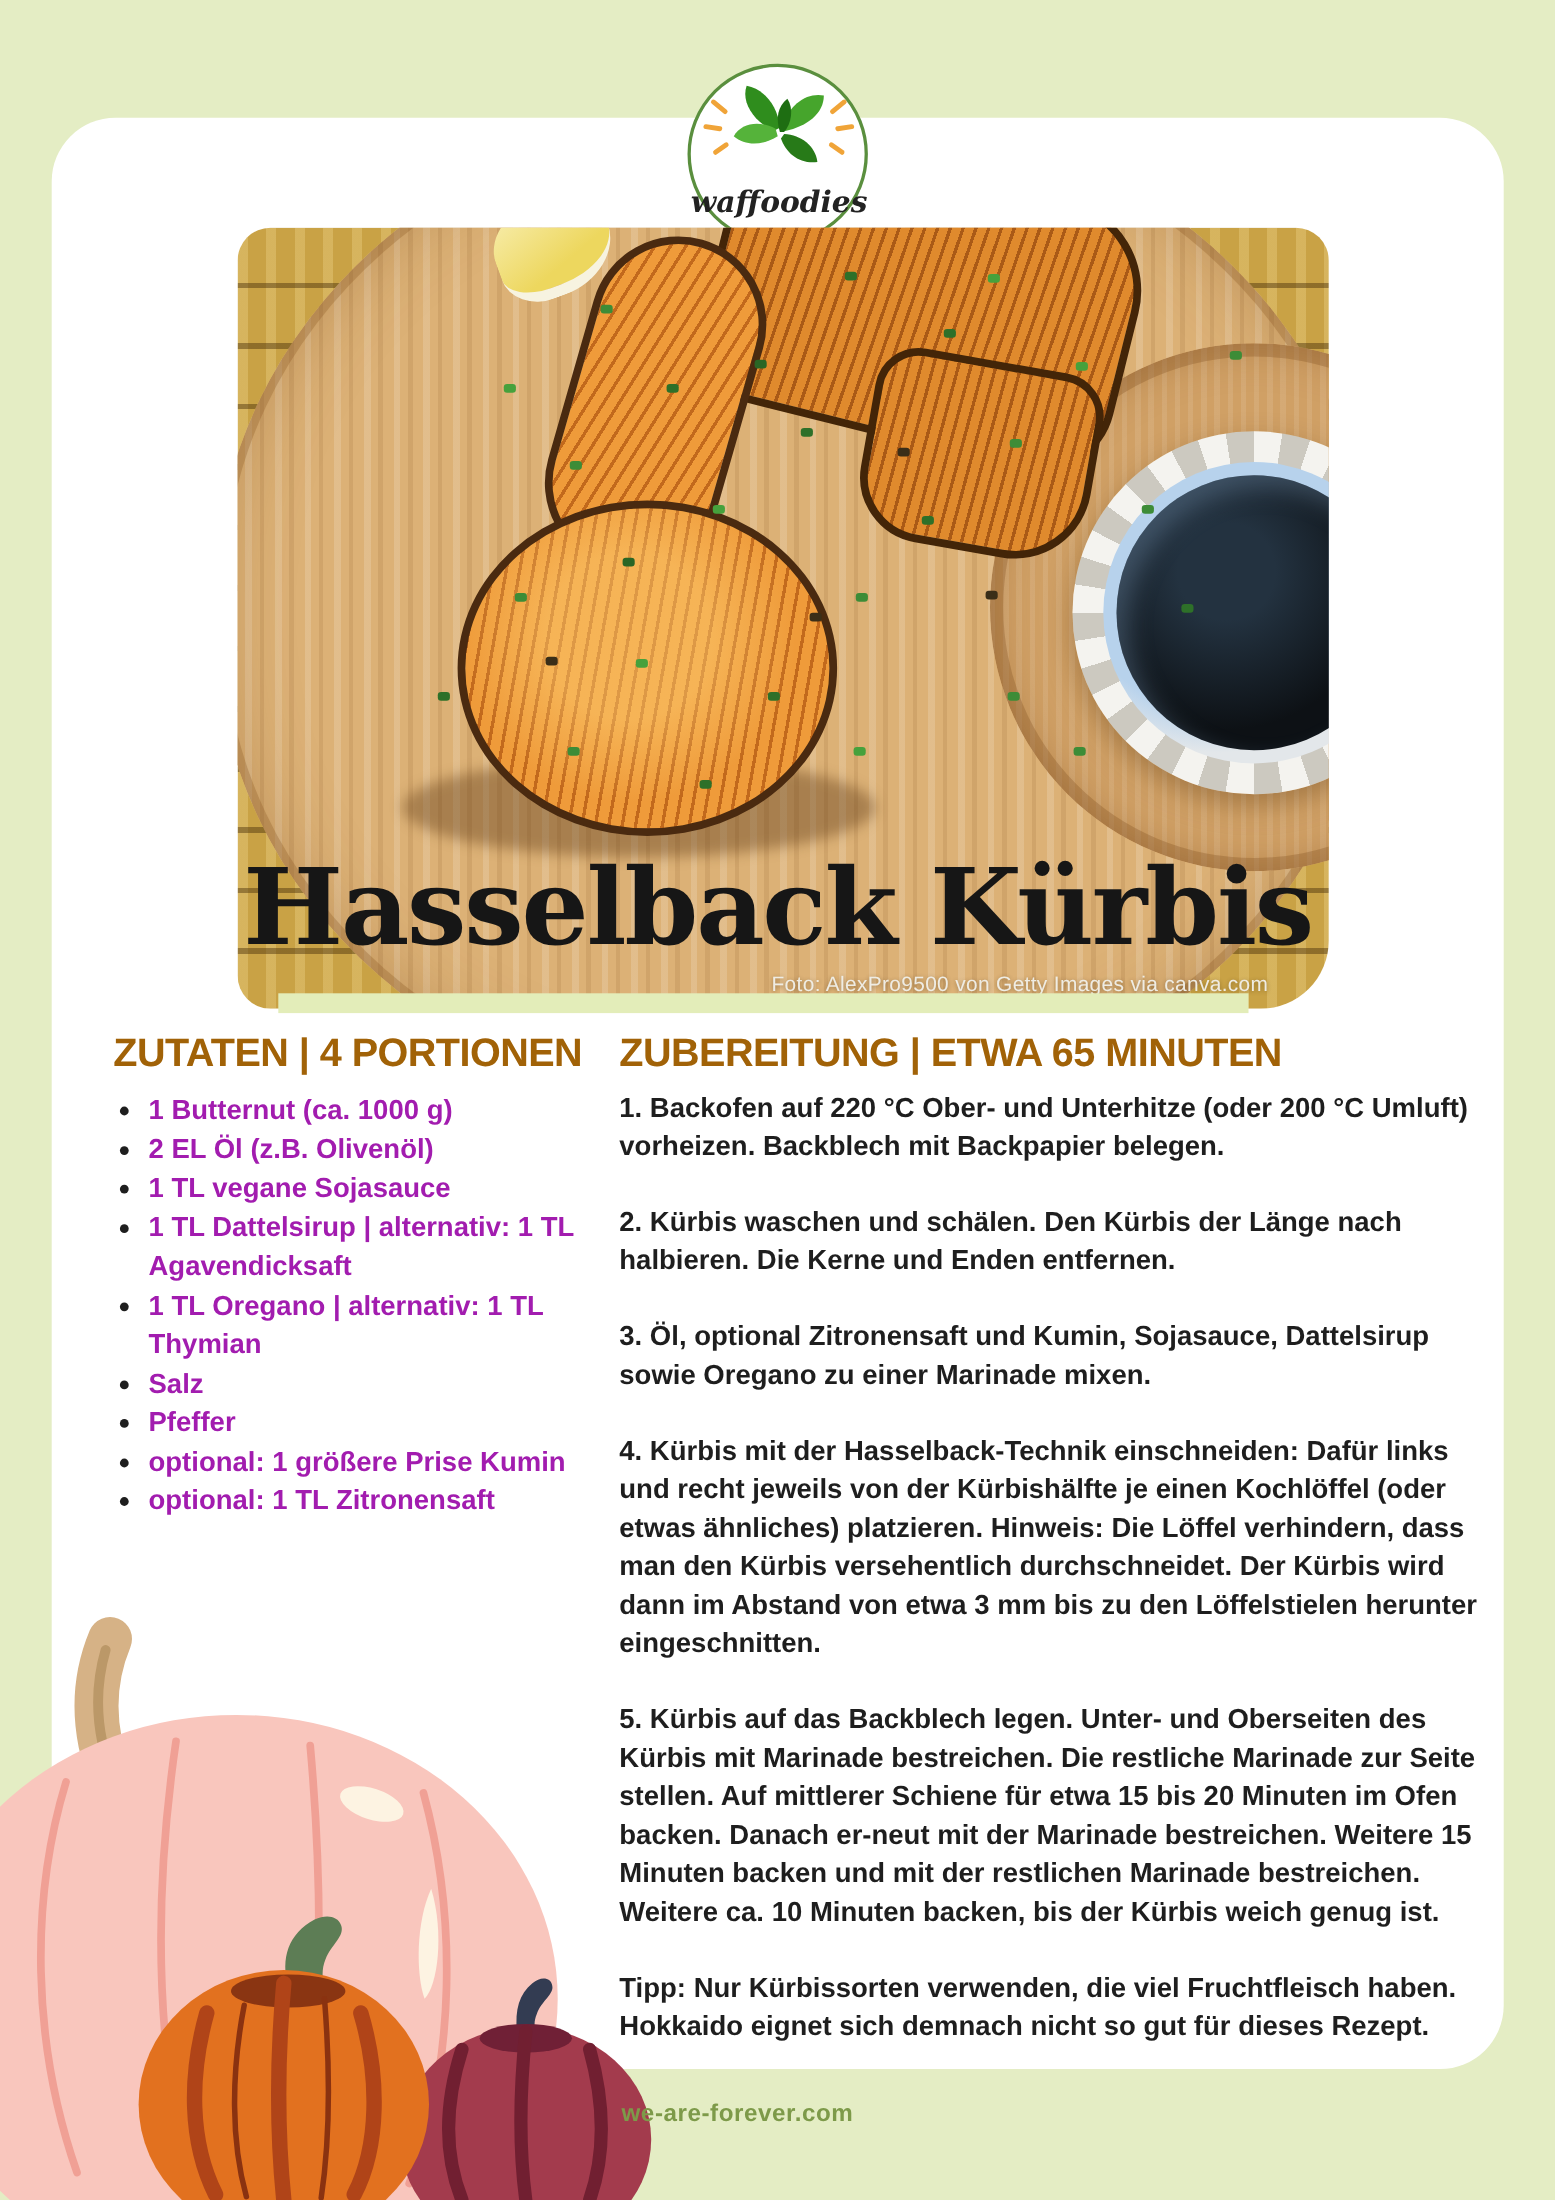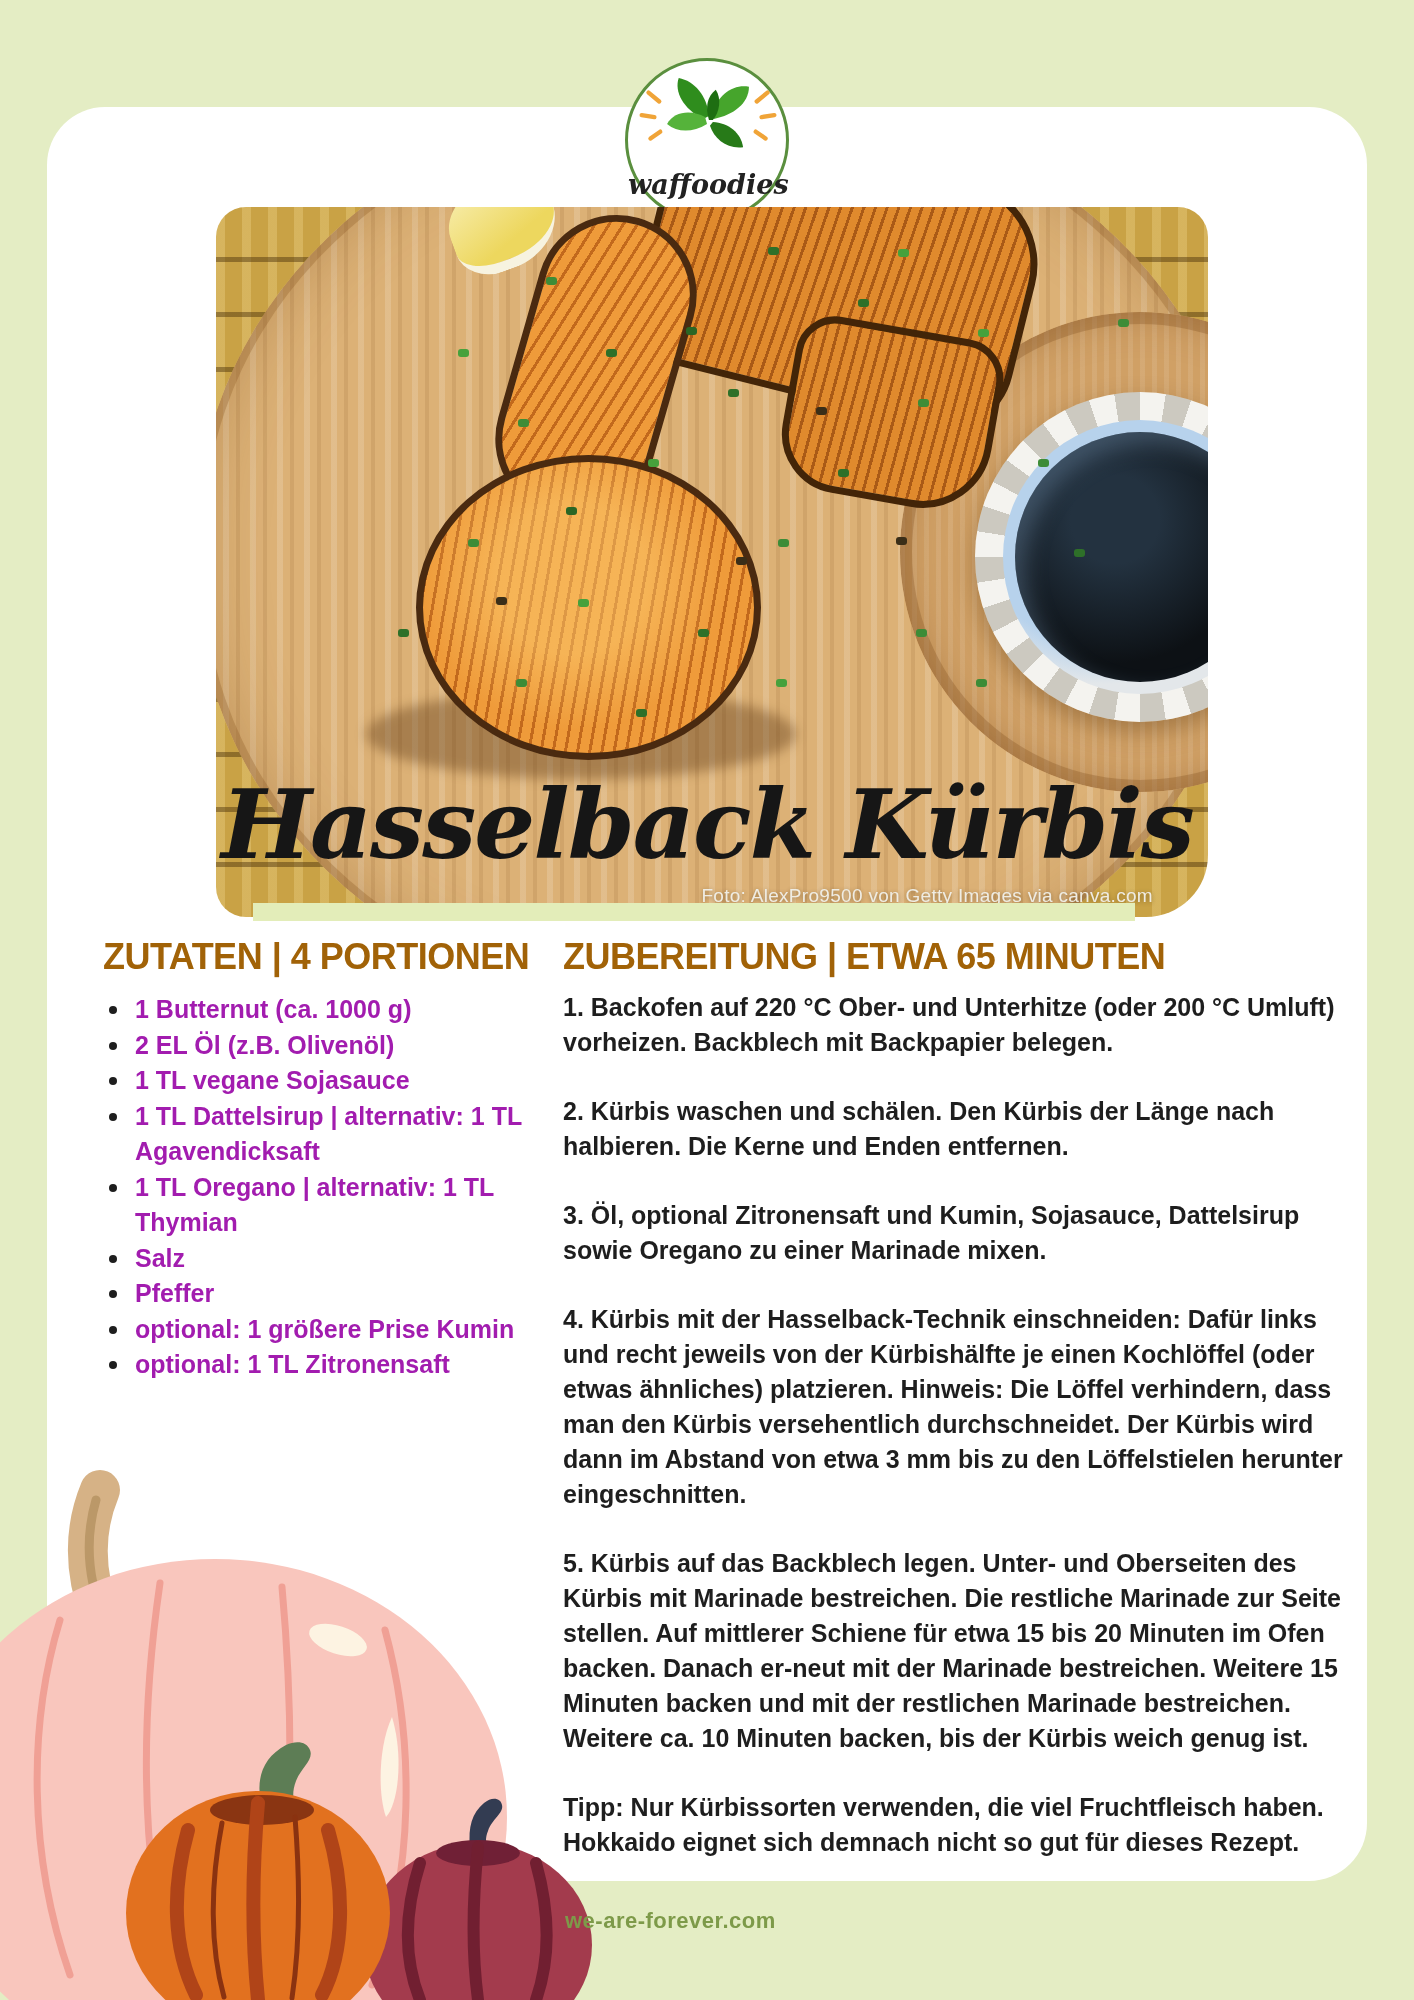--- a/index.html
+++ b/index.html
@@ -66,21 +66,21 @@
          642px 92px #2e7029, 822px 252px #3d8c37, 858px 342px #2e7029, 700px 422px #3d8c37,
          560px 472px #46a13c, 420px 502px #2e7029, 300px 472px #3d8c37, 682px 42px #46a13c,
          552px 40px #2e7029, 902px 112px #3d8c37, 242px 142px #46a13c, 182px 422px #2e7029,
          760px 472px #3d8c37, 350px 300px #2a6625, 470px 120px #2a6625,
          280px 390px #3a2e18, 600px 200px #3a2e18, 520px 350px #3a2e18, 680px 330px #3a2e18;}
   .credit{position:absolute;right:55px;bottom:10px;font-size:19px;color:#efece3;
         text-shadow:0 1px 4px rgba(60,40,10,.45);letter-spacing:.3px;}
   
   .title-underline{position:absolute;left:253px;top:903px;width:882px;height:18px;background:#e3edb9;}
   .title{position:absolute;left:47px;top:772px;width:1320px;text-align:center;
-        font-family:"DejaVu Serif",serif;font-style:italic;font-weight:bold;font-size:96px;
+        font-family:"DejaVu Serif",serif;font-weight:bold;font-size:96px;
         line-height:1.1;color:#161616;letter-spacing:-2px;}
   
   .col-head{position:absolute;top:936px;font-size:36px;font-weight:700;letter-spacing:-.5px;color:#a16207;}
   .head-left{left:103px;}
   .head-right{left:563px;}
   .ingredients{position:absolute;left:103px;top:992px;width:452px;}
   .ingredients ul{margin:0;padding:0;list-style:none;}
   .ingredients li{position:relative;padding-left:32px;font-size:25px;font-weight:700;line-height:35.5px;color:#a21caf;}
   .ingredients li::before{content:"";position:absolute;left:6px;top:14px;width:8px;height:8px;border-radius:50%;background:#1e1e1e;}
   .steps{position:absolute;left:563px;top:990px;width:786px;}

